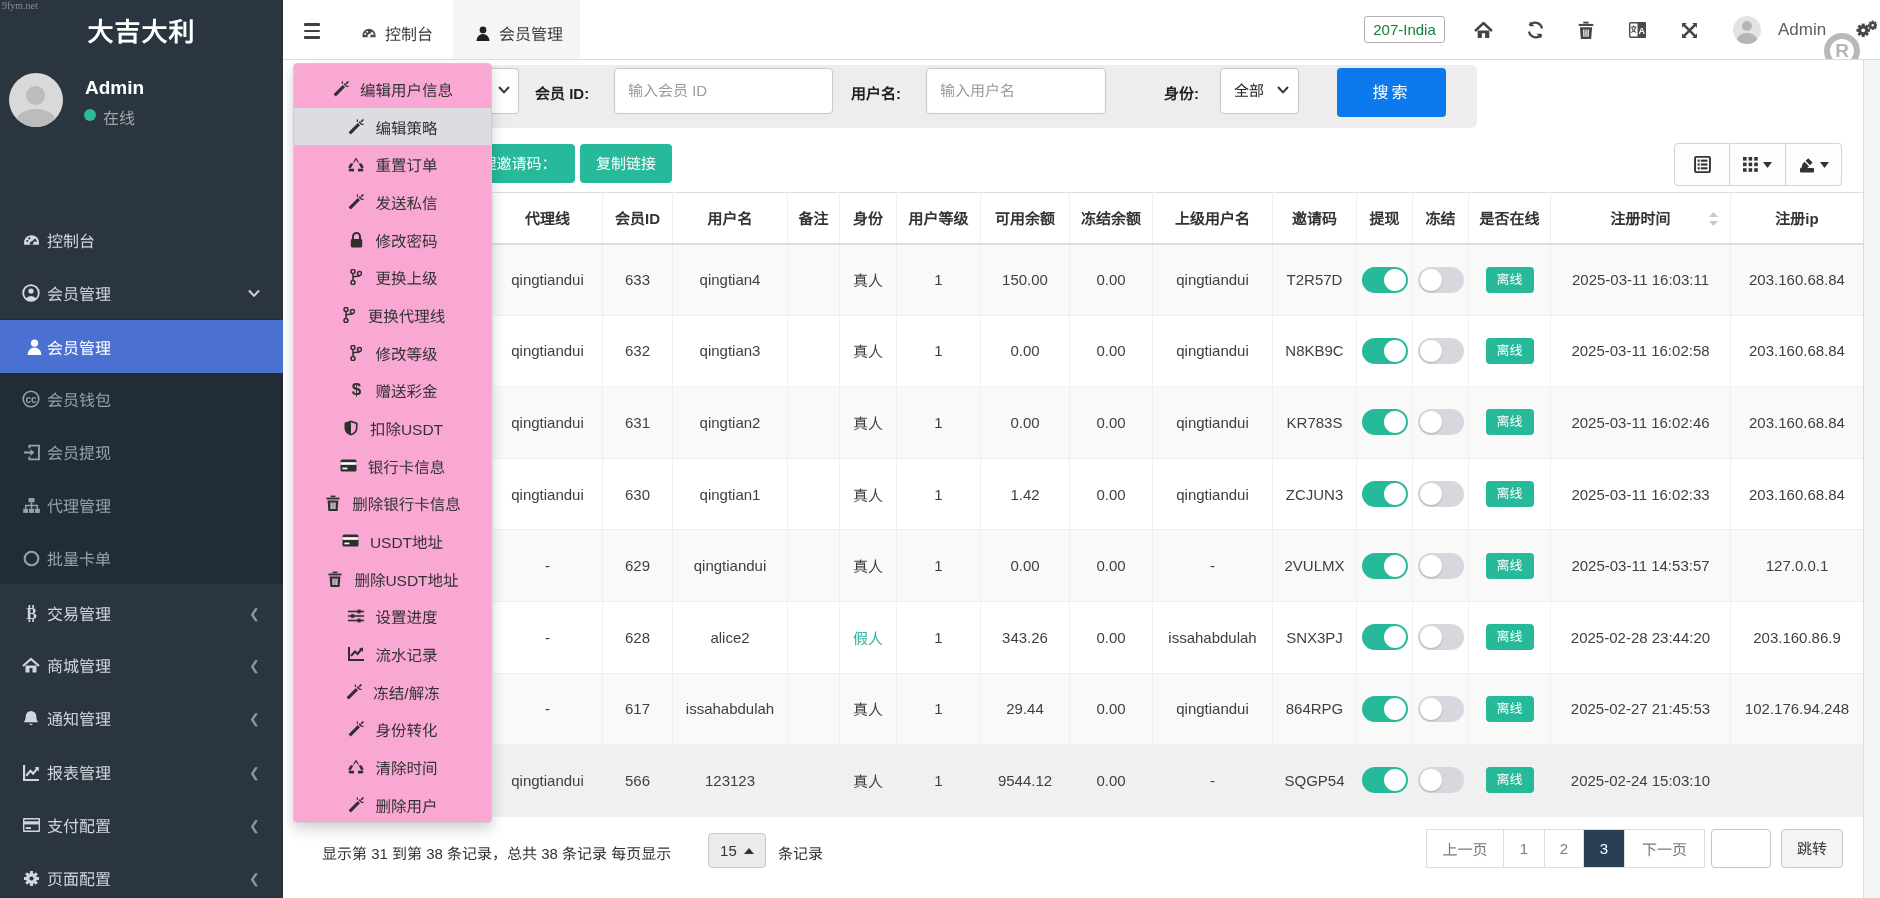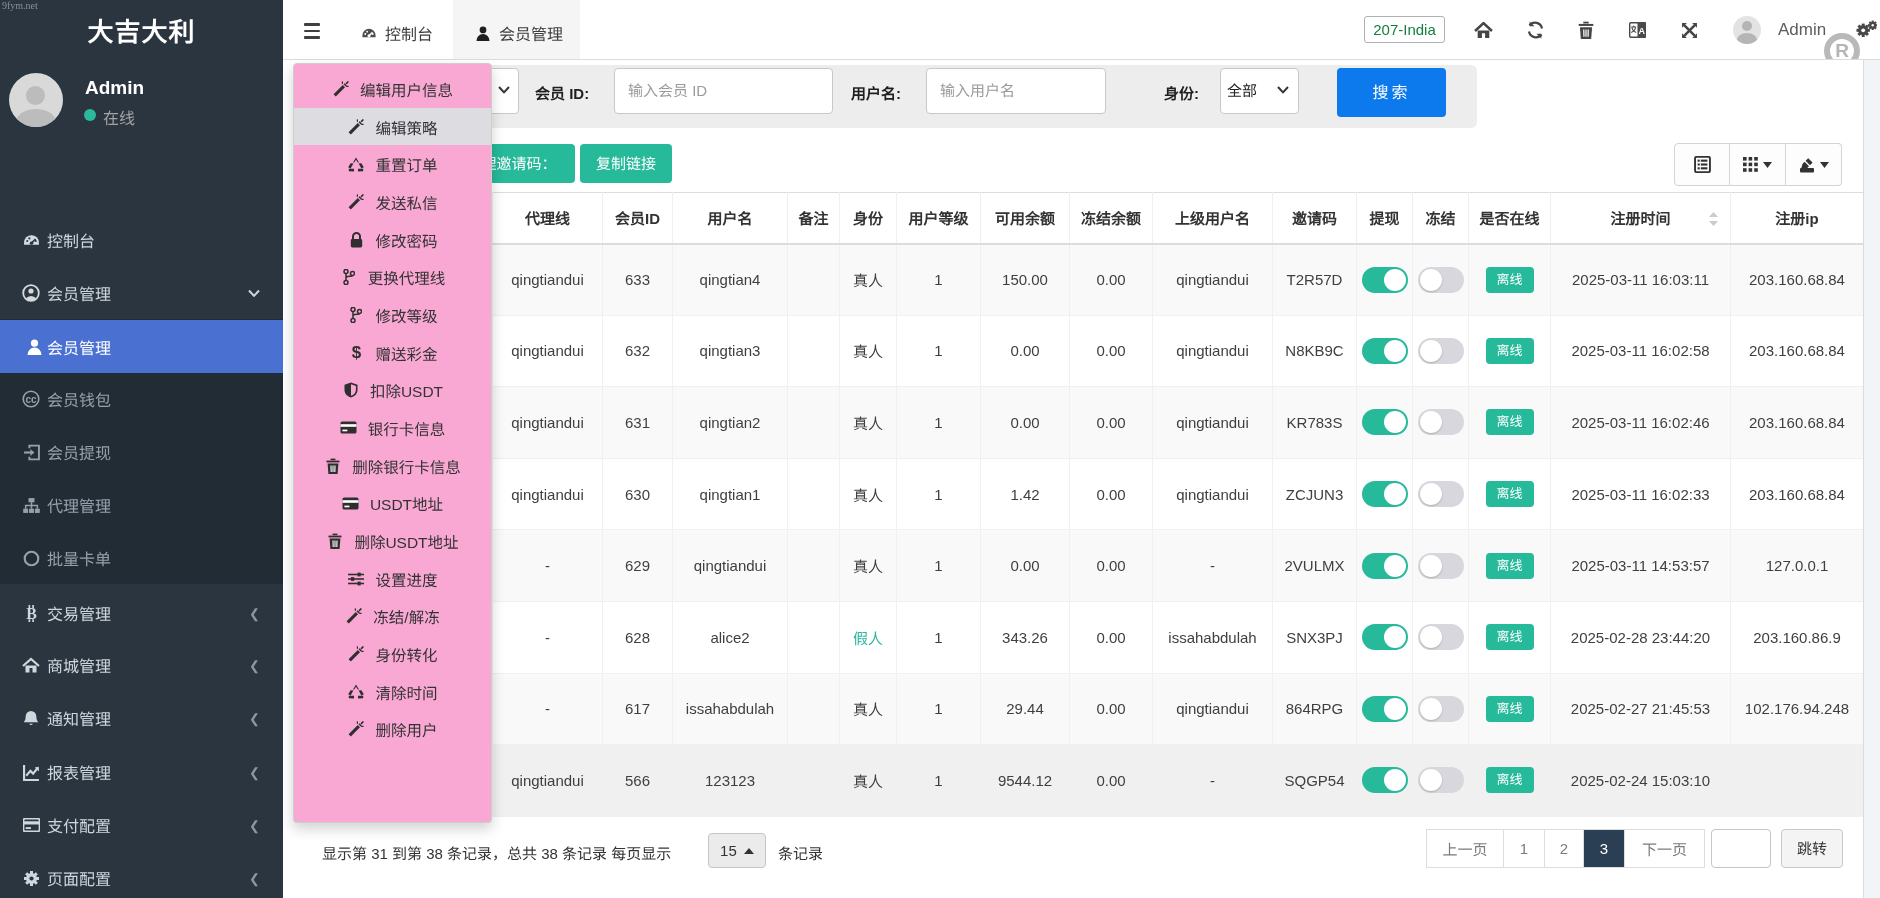--- a/index.html
+++ b/index.html
@@ -39,21 +39,21 @@
 #nadmin { position:absolute; left:1495px; top:20px; font-size:17px; color:#5d5d5d;}
 #rlogo { position:absolute; left:1541px; top:33px; width:36px; height:36px; border:6px solid #b9b9b9; border-radius:50%; color:#b5b5b5; font-weight:bold; font-size:19px; text-align:center; line-height:24px; z-index:40; background:transparent;}
 #navbar { overflow:hidden; }
 
 
 #content { position:absolute; left:283px; top:61px; width:1597px; height:837px; background:#fff; }
 #fpanel { position:absolute; left:17px; top:4px; width:1177px; height:63px; background:#ededee; border-radius:6px;}
 .finput { position:absolute; top:7px; height:46px; background:#fff; border:1px solid #c8c8c8; border-radius:4px; font-size:15px; color:#9a9a9a; line-height:44px; padding-left:13px;}
 .flabel { position:absolute; top:21px; font-size:15px; font-weight:bold; color:#1f1f1f;}
 #fsel1 { position:absolute; left:177px; top:7px; width:59px; height:46px; background:#fff; border:1px solid #c8c8c8; border-radius:4px;}
-#fsel2 { position:absolute; left:937px; top:7px; width:79px; height:46px; background:#fff; border:1px solid #c8c8c8; border-radius:4px; font-size:15px; color:#222; line-height:44px; padding-left:6px;}
+#fsel2 { position:absolute; left:937px; top:7px; width:79px; height:46px; background:#fff; border:1px solid #c8c8c8; border-radius:4px; font-size:15px; color:#222; line-height:44px; padding-left:13px;}
 #searchbtn { position:absolute; left:1054px; top:7px; width:109px; height:49px; background:#0c79ec; border-radius:4px; color:#fff; font-size:16px; text-align:center; line-height:49px; letter-spacing:3px;}
 .tealbtn { position:absolute; top:83px; height:39px; background:#26b99a; border-radius:4px; color:#fff; font-size:15px; text-align:center; line-height:39px;}
 #toolbar { position:absolute; left:1391px; top:82px; height:43px; display:flex; }
 .tbtn { width:56px; height:43px; background:#fdfdfd; border:1px solid #d4d4d4; border-left:none; display:flex; align-items:center; justify-content:center; gap:5px;}
 .tbtn:first-child { border-left:1px solid #d4d4d4; border-radius:4px 0 0 4px;}
 .tbtn:last-child { border-radius:0 4px 4px 0;}
 
 
 #tablewrap { position:absolute; left:22px; top:131px; width:1558px; overflow:hidden;}
 table { border-collapse:collapse; table-layout:fixed; width:1558px; }
@@ -641,20 +641,28 @@
           <rect x="0.8" y="7" width="11.4" height="8.4" rx="1.4" fill="#2f2f2f"></rect>
         </svg>
       </span>修改密码</div>
   <div class="ditem"><span class="dic">
         <svg width="12" height="16" viewBox="0 0 12 16">
           <circle cx="3" cy="2.4" r="2" fill="none" stroke="#2f2f2f" stroke-width="1.5"></circle>
           <circle cx="9.5" cy="4.4" r="2" fill="none" stroke="#2f2f2f" stroke-width="1.5"></circle>
           <circle cx="3" cy="13.6" r="2" fill="none" stroke="#2f2f2f" stroke-width="1.5"></circle>
           <path d="M3 4.4 V11.6 M3 9 c0-2.5 6.5-1 6.5-2.6" fill="none" stroke="#2f2f2f" stroke-width="1.5"></path>
         </svg>
+      </span>更换上级</div>
+  <div class="ditem"><span class="dic">
+        <svg width="12" height="16" viewBox="0 0 12 16">
+          <circle cx="3" cy="2.4" r="2" fill="none" stroke="#2f2f2f" stroke-width="1.5"></circle>
+          <circle cx="9.5" cy="4.4" r="2" fill="none" stroke="#2f2f2f" stroke-width="1.5"></circle>
+          <circle cx="3" cy="13.6" r="2" fill="none" stroke="#2f2f2f" stroke-width="1.5"></circle>
+          <path d="M3 4.4 V11.6 M3 9 c0-2.5 6.5-1 6.5-2.6" fill="none" stroke="#2f2f2f" stroke-width="1.5"></path>
+        </svg>
       </span>更换代理线</div>
   <div class="ditem"><span class="dic">
         <svg width="12" height="16" viewBox="0 0 12 16">
           <circle cx="3" cy="2.4" r="2" fill="none" stroke="#2f2f2f" stroke-width="1.5"></circle>
           <circle cx="9.5" cy="4.4" r="2" fill="none" stroke="#2f2f2f" stroke-width="1.5"></circle>
           <circle cx="3" cy="13.6" r="2" fill="none" stroke="#2f2f2f" stroke-width="1.5"></circle>
           <path d="M3 4.4 V11.6 M3 9 c0-2.5 6.5-1 6.5-2.6" fill="none" stroke="#2f2f2f" stroke-width="1.5"></path>
         </svg>
       </span>修改等级</div>
   <div class="ditem"><span class="dic" style="font-weight:bold; font-size:17px; color:#2f2f2f;">$</span>赠送彩金</div>
@@ -703,20 +711,27 @@
             <line x1="0" y1="2.5" x2="16" y2="2.5"></line>
             <line x1="0" y1="7" x2="16" y2="7"></line>
             <line x1="0" y1="11.5" x2="16" y2="11.5"></line>
           </g>
           <rect x="9.5" y="0.6" width="3.2" height="3.8" fill="#2f2f2f"></rect>
           <rect x="3" y="5.1" width="3.2" height="3.8" fill="#2f2f2f"></rect>
           <rect x="9.5" y="9.6" width="3.2" height="3.8" fill="#2f2f2f"></rect>
         </svg>
       </span>设置进度</div>
   <div class="ditem"><span class="dic">
+        <svg width="16" height="14" viewBox="0 0 16 14">
+          <path d="M1 0 V13 H16" fill="none" stroke="#2f2f2f" stroke-width="2"></path>
+          <path d="M3 9 L7 4.5 L9.5 7 L14 1.5" fill="none" stroke="#2f2f2f" stroke-width="2"></path>
+          <path d="M14.9 0.6 L15.1 5 L11.1 1.4 z" fill="#2f2f2f"></path>
+        </svg>
+      </span>流水记录</div>
+  <div class="ditem"><span class="dic">
         <svg width="16" height="16" viewBox="0 0 16 16">
           <path d="M0.6 13.2 L9.8 4 l2.2 2.2 L2.8 15.4 z" fill="#2f2f2f"></path>
           <path d="M10.5 3.3 l1.1-1.1 2.2 2.2 -1.1 1.1 z" fill="#2f2f2f"></path>
           <rect x="13.4" y="0" width="1.6" height="3.4" fill="#2f2f2f" transform="rotate(45 14.2 1.7)"></rect>
           <rect x="8.8" y="0.4" width="1.2" height="2.4" fill="#2f2f2f"></rect>
           <rect x="13.2" y="4.8" width="2.4" height="1.2" fill="#2f2f2f"></rect>
         </svg>
       </span>冻结/解冻</div>
   <div class="ditem"><span class="dic">
         <svg width="16" height="16" viewBox="0 0 16 16">

